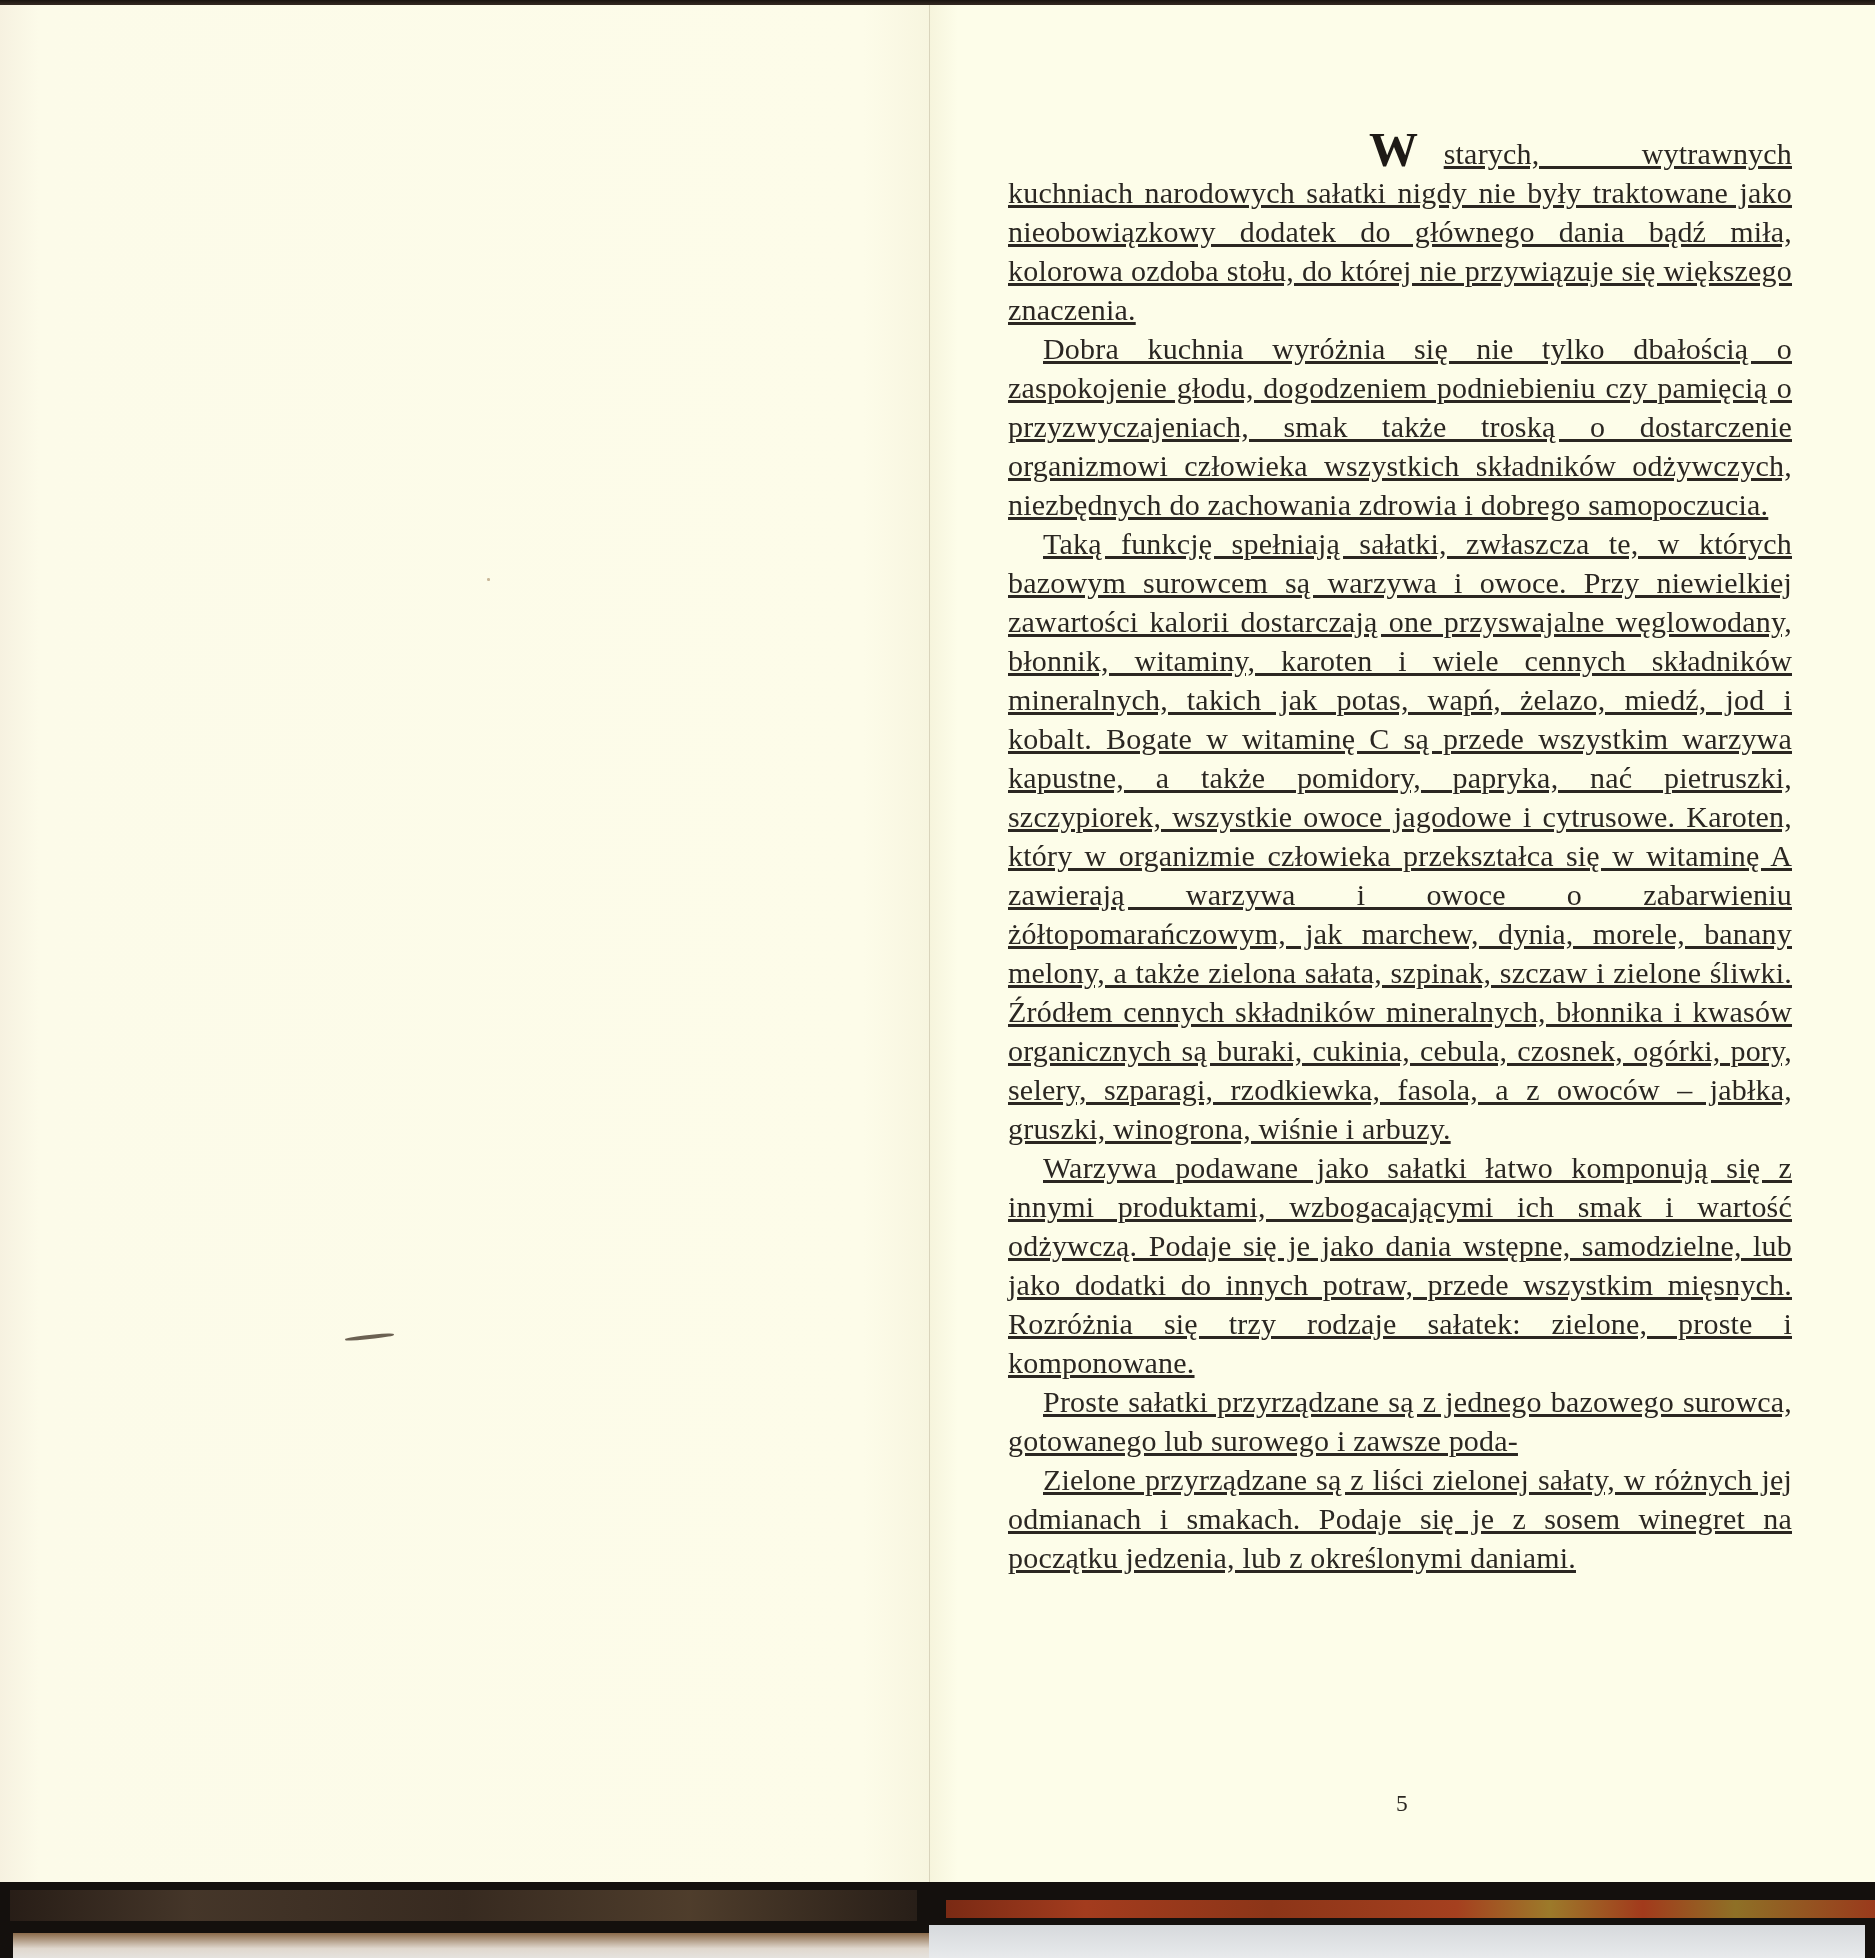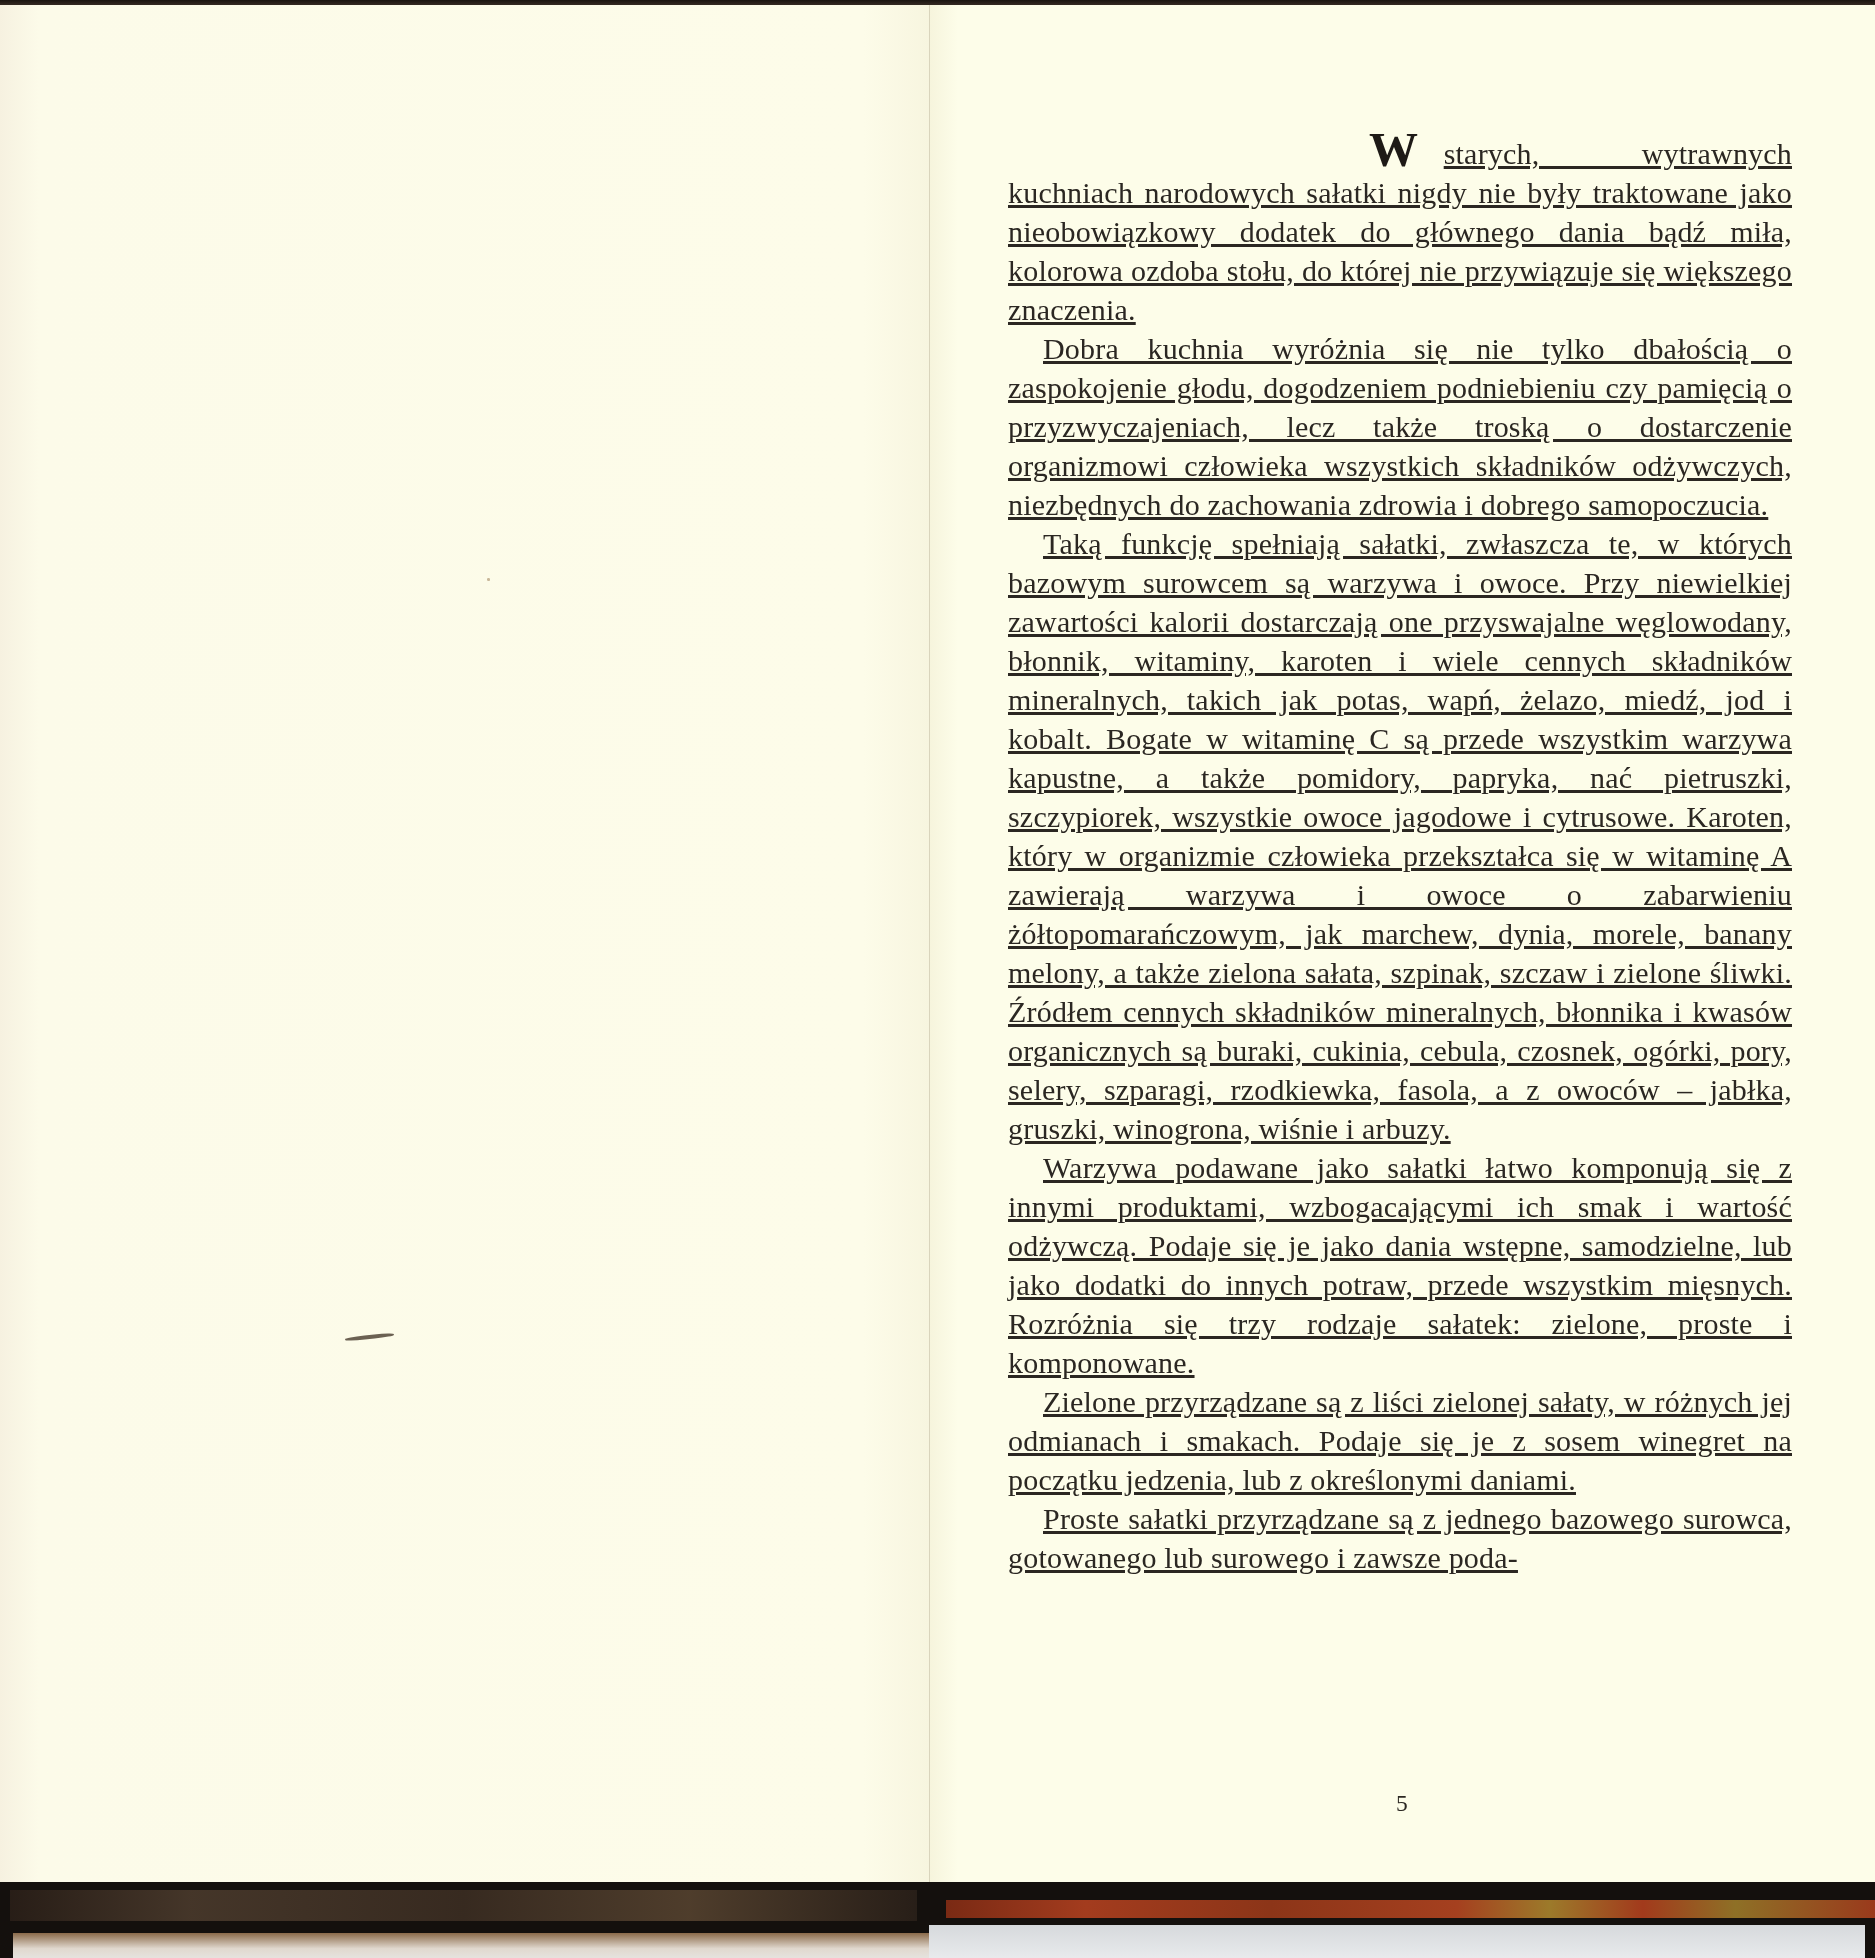--- a/index.html
+++ b/index.html
@@ -128,25 +128,25 @@
   <div class="page-left">
     <div class="mark" style="left:345px; top:1330px; width:49px; height:3.9px;"></div>
     <div class="mark" style="left:487px; top:573px; width:2.9px; height:2.9px; background:#c9b89a;"></div>
   </div>
   <div class="page-right"></div>
   <div class="gutter-line"></div>
 </div>
 
 <div class="text-column">
   <p class="para first"><span class="drop-cap">W</span><span>starych, wytrawnych kuchniach narodowych sałatki nigdy nie były traktowane jako nieobowiązkowy dodatek do głównego dania bądź miła, kolorowa ozdoba stołu, do której nie przywiązuje się większego znaczenia.</span></p>
-  <p class="para">Dobra kuchnia wyróżnia się nie tylko dbałością o zaspokojenie głodu, dogodzeniem podniebieniu czy pamięcią o przyzwyczajeniach, lecz także troską o dostarczenie organizmowi człowieka wszystkich składników odżywczych, niezbędnych do zachowania zdrowia i dobrego samopoczucia.</p>
+  <p class="para">Dobra kuchnia wyróżnia się nie tylko dbałością o zaspokojenie głodu, dogodzeniem podniebieniu czy pamięcią o przyzwyczajeniach, smak także troską o dostarczenie organizmowi człowieka wszystkich składników odżywczych, niezbędnych do zachowania zdrowia i dobrego samopoczucia.</p>
   <p class="para">Taką funkcję spełniają sałatki, zwłaszcza te, w których bazowym surowcem są warzywa i owoce. Przy niewielkiej zawartości kalorii dostarczają one przyswajalne węglowodany, błonnik, witaminy, karoten i wiele cennych składników mineralnych, takich jak potas, wapń, żelazo, miedź, jod i kobalt. Bogate w witaminę C są przede wszystkim warzywa kapustne, a także pomidory, papryka, nać pietruszki, szczypiorek, wszystkie owoce jagodowe i cytrusowe. Karoten, który w organizmie człowieka przekształca się w witaminę A zawierają warzywa i owoce o zabarwieniu żółtopomarańczowym, jak marchew, dynia, morele, banany melony, a także zielona sałata, szpinak, szczaw i zielone śliwki. Źródłem cennych składników mineralnych, błonnika i kwasów organicznych są buraki, cukinia, cebula, czosnek, ogórki, pory, selery, szparagi, rzodkiewka, fasola, a z owoców – jabłka, gruszki, winogrona, wiśnie i arbuzy.</p>
   <p class="para">Warzywa podawane jako sałatki łatwo komponują się z innymi produktami, wzbogacającymi ich smak i wartość odżywczą. Podaje się je jako dania wstępne, samodzielne, lub jako dodatki do innych potraw, przede wszystkim mięsnych. Rozróżnia się trzy rodzaje sałatek: zielone, proste i komponowane.</p>
+  <p class="para">Proste sałatki przyrządzane są z jednego bazowego surowca, gotowanego lub surowego i zawsze poda-</p>
   <p class="para">Zielone przyrządzane są z liści zielonej sałaty, w różnych jej odmianach i smakach. Podaje się je z sosem winegret na początku jedzenia, lub z określonymi daniami.</p>
-  <p class="para">Proste sałatki przyrządzane są z jednego bazowego surowca, gotowanego lub surowego i zawsze poda-</p>
 </div>
 
 <div class="page-number">5</div>
 
 <div class="bottom-band"></div>
 <div class="cover-left"></div>
 <div class="cover-right"></div>
 <div class="base-left"></div>
 <div class="base-right"></div>
 

